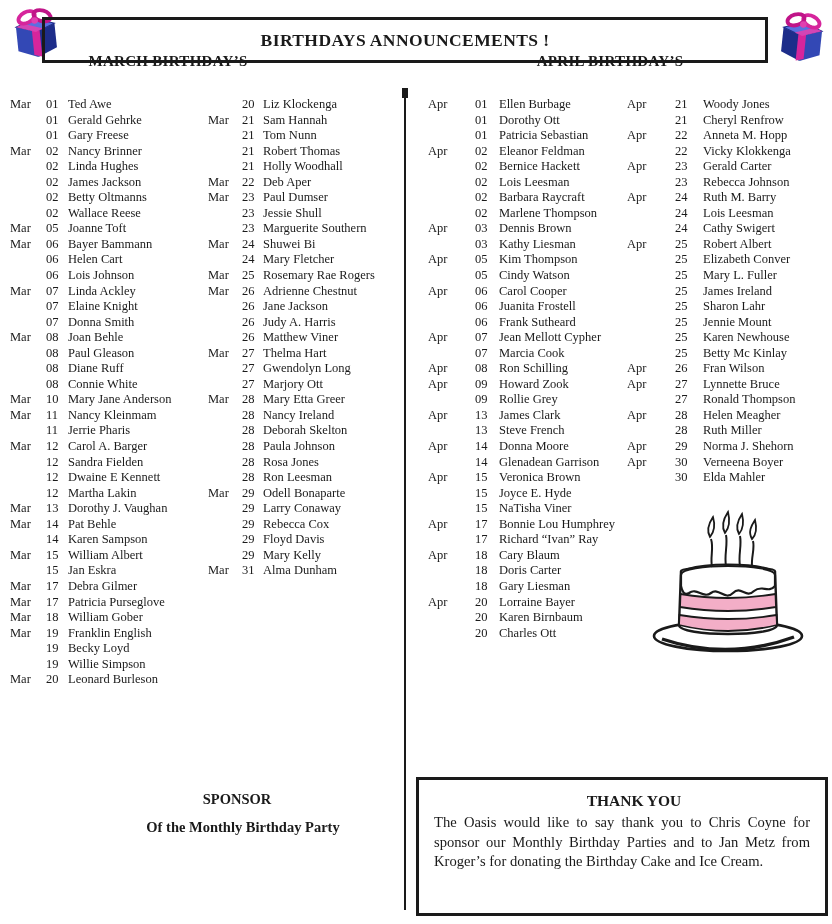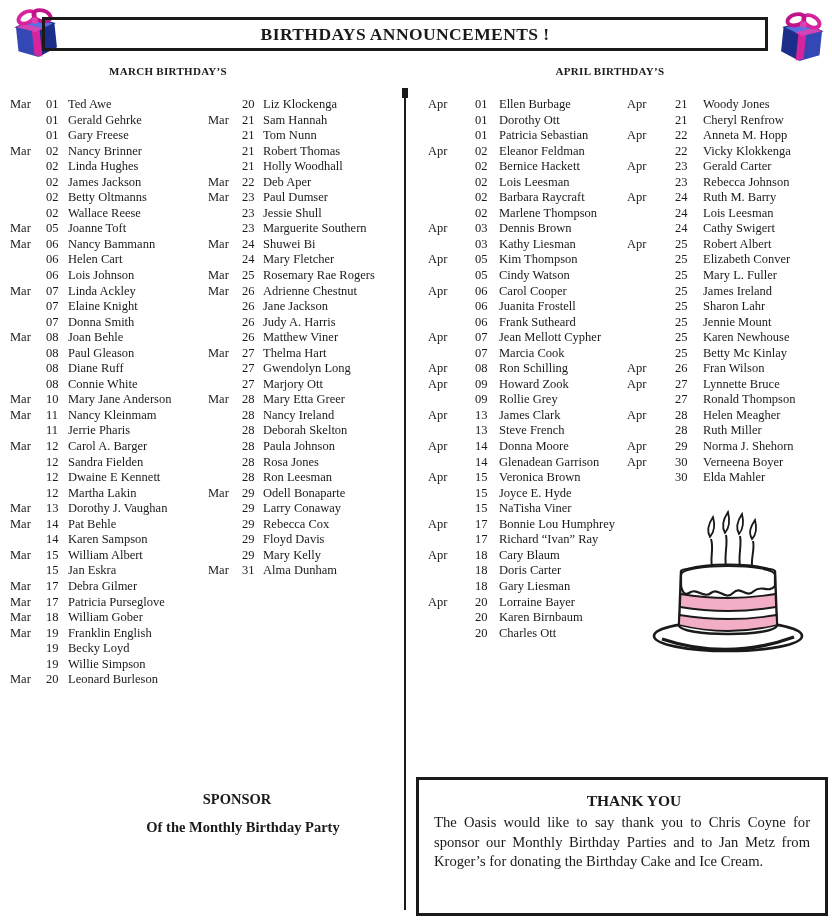--- a/index.html
+++ b/index.html
@@ -1,28 +1,28 @@
 <!DOCTYPE html>
 <html><head>
 <meta charset="utf-8">
 <style>
   html,body{margin:0;padding:0;background:#fff;}
   .page{position:relative;width:832px;height:924px;background:#ffffff;overflow:hidden;
         font-family:"Liberation Serif","DejaVu Serif",serif;color:#1a1a1a;}
 
-  .title-box{position:absolute;left:42px;top:17px;width:726px;height:34px;
+  .title-box{position:absolute;left:42px;top:17px;width:726px;height:46px;
              border:3px solid #1a1a1a;box-sizing:border-box;
              display:flex;align-items:center;justify-content:center;}
   .title-box h1{margin:0;font-size:17.5px;font-weight:bold;letter-spacing:.4px;}
 
   .gift{position:absolute;width:58px;height:60px;}
   .gift.left{left:7px;top:1px;}
   .gift.right{left:773px;top:5px;transform:scaleX(-1);}
 
-  .col-heading{position:absolute;top:65px;font-size:11px;font-weight:bold;
+  .col-heading{position:absolute;top:53px;font-size:15px;font-weight:bold;
                text-align:center;letter-spacing:.3px;}
   .col-heading.march{left:0;width:336px;}
   .col-heading.april{left:430px;width:360px;}
 
   .divider{position:absolute;left:404px;top:88px;width:2px;height:822px;background:#1a1a1a;}
   .divider-cap{position:absolute;left:402px;top:88px;width:6px;height:10px;background:#1a1a1a;}
 
   .bday-list{position:absolute;top:97px;font-size:12.5px;}
   .bday-list .row{display:grid;height:15.55px;line-height:15.55px;white-space:nowrap;}
   .bday-list .m{text-align:left;}
@@ -141,21 +141,21 @@
 
       <div class="row">
         <span class="m">Mar</span>
         <span class="d">05</span>
         <span class="n">Joanne Toft</span>
       </div>
 
       <div class="row">
         <span class="m">Mar</span>
         <span class="d">06</span>
-        <span class="n">Nancy Bammann</span>
+        <span class="n">Bayer Bammann</span>
       </div>
 
       <div class="row">
         <span class="m"></span>
         <span class="d">06</span>
         <span class="n">Helen Cart</span>
       </div>
 
       <div class="row">
         <span class="m"></span>

